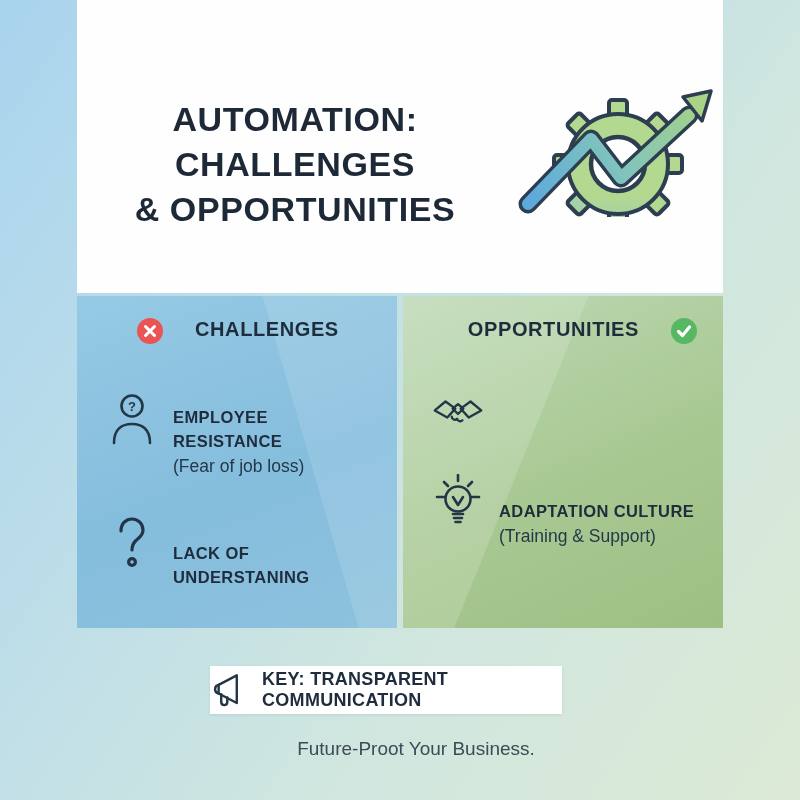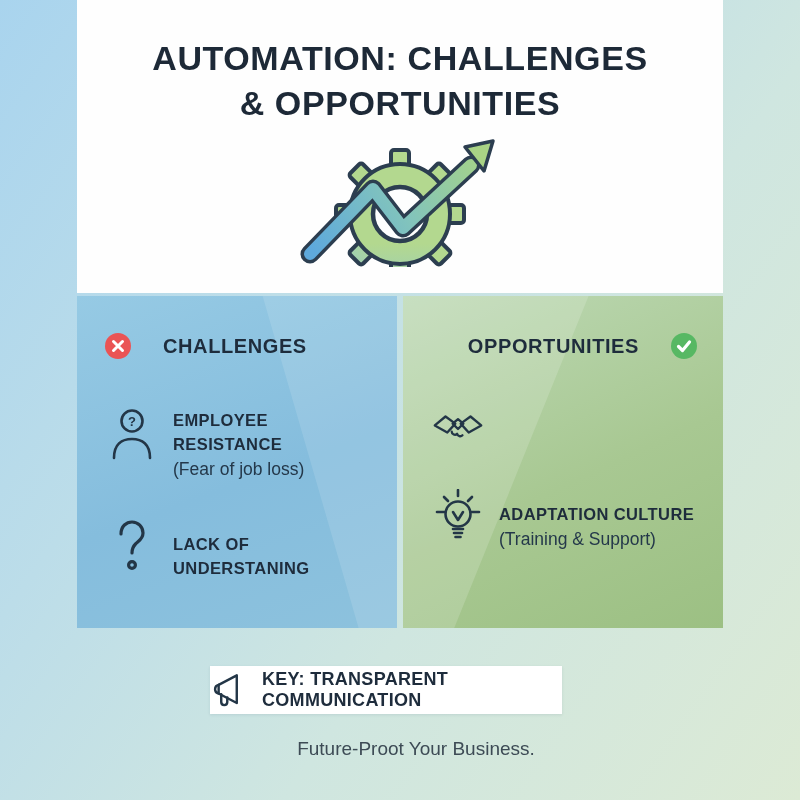--- a/index.html
+++ b/index.html
@@ -5,21 +5,21 @@
   * { margin: 0; padding: 0; box-sizing: border-box; }
   body { width: 800px; height: 800px; font-family: "Liberation Sans", sans-serif; }
   .canvas {
     position: relative; width: 800px; height: 800px; overflow: hidden;
     background: linear-gradient(125deg, #a9d4ee 0%, #bcdde9 32%, #cfe6e0 62%, #dcead5 100%);
   }
 
   
   .header-card {
     position: absolute; left: 77px; top: 0; width: 646px; height: 293px;
-    background: #fefefe; display: flex; flex-direction: column; align-items: center;
+    background: #fefefe; display: flex; align-items: center;
   }
   .title {
     margin-top: 36px; text-align: center; color: #1d2937; font-weight: 700;
     font-size: 34px; line-height: 1.32; letter-spacing: 0.6px;
   }
   .hero-icon { margin-top: 6px; }
 
   
   .panel { position: absolute; top: 296px; width: 320px; height: 332px; }
   .panel-blue {
@@ -32,32 +32,32 @@
   }
   .panel-green {
     left: 403px;
     background: linear-gradient(155deg, #bdd9b5 0%, #a8c892 55%, #9cc083 100%);
   }
   .panel-green::after {
     content: ""; position: absolute; inset: 0; background: rgba(255,255,255,0.16);
     clip-path: polygon(0 0, 58% 0, 16% 100%, 0 100%); pointer-events: none;
   }
   .panel-header {
-    position: relative; display: flex; align-items: center;
-    padding: 37px 26px 0 28px; gap: 32px; z-index: 1;
+    position: relative; display: flex; 
+    padding: 22px 26px 0 28px; gap: 32px; z-index: 1; margin-left: 32px;
   }
   .panel-header.align-right { justify-content: flex-end; gap: 32px; }
   .panel-header-label { color: #1e2c3c; font-weight: 700; font-size: 20px; letter-spacing: 0.6px; }
   .badge { width: 26px; height: 26px; flex: 0 0 auto; display: block; }
 
   .item { position: relative; display: flex; padding: 0 18px 0 30px; gap: 16px; z-index: 1; }
   .item-1 { margin-top: 48px; }
   .item-2 { margin-top: 38px; }
   .item-icon { width: 50px; flex: 0 0 50px; display: flex; justify-content: center; align-items: flex-start; }
-  .item-text { padding-top: 2px; }
+  .item-text { padding-top: 2px; margin-top: 12px; }
   .item-title { color: #1e2c3c; font-weight: 700; font-size: 16.5px; letter-spacing: 0.4px; line-height: 1.45; }
   .item-sub { color: #24384a; font-size: 17.5px; line-height: 1.4; }
   .item-2 .item-title { padding-top: 12px; }
 
   
   .key-banner {
     position: absolute; left: 210px; top: 666px; width: 352px; height: 48px;
     background: #ffffff; box-shadow: 0 1px 3px rgba(30,60,80,0.10);
     display: flex; align-items: center; justify-content: center; gap: 14px;
   }

